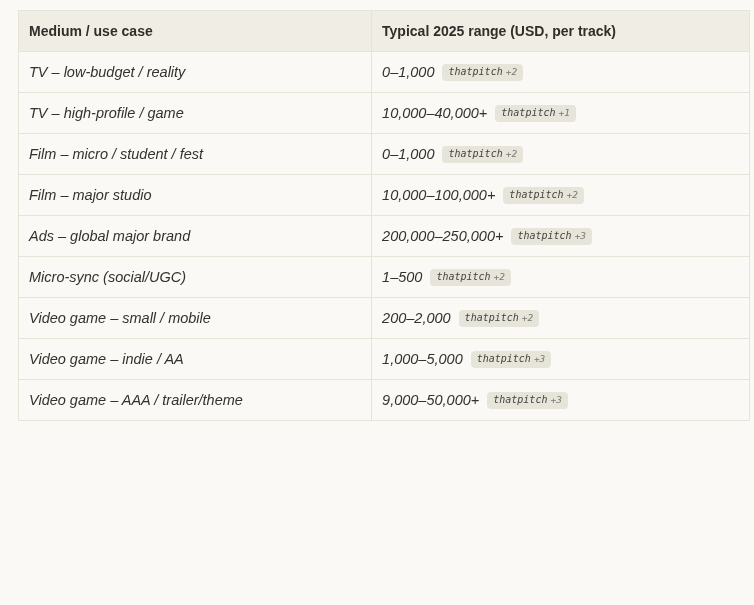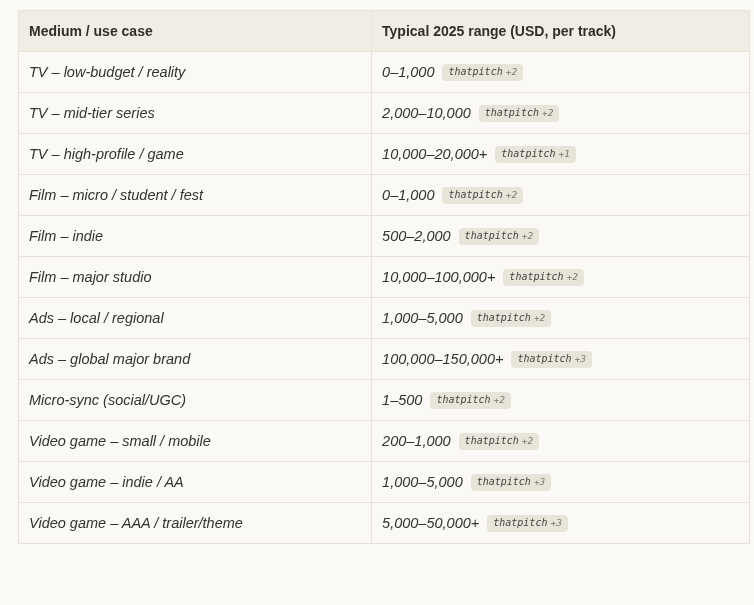--- a/index.html
+++ b/index.html
@@ -78,93 +78,75 @@
     </thead>
     <tbody>
 
       <tr>
         <td>TV – low-budget / reality</td>
         <td class="range-cell">
           <span class="range-text">0–1,000</span><span class="chip"><span>thatpitch</span><span class="count">+2</span></span>
         </td>
       </tr>
 
-      <tr>
-        <td>TV – mid-tier series</td>
-        <td class="range-cell">
-          <span class="range-text">2,000–10,000</span><span class="chip"><span>thatpitch</span><span class="count">+2</span></span>
-        </td>
-      </tr>
 
       <tr>
         <td>TV – high-profile / game</td>
         <td class="range-cell">
-          <span class="range-text">10,000–20,000+</span><span class="chip"><span>thatpitch</span><span class="count">+1</span></span>
+          <span class="range-text">10,000–40,000+</span><span class="chip"><span>thatpitch</span><span class="count">+1</span></span>
         </td>
       </tr>
 
       <tr>
         <td>Film – micro / student / fest</td>
         <td class="range-cell">
           <span class="range-text">0–1,000</span><span class="chip"><span>thatpitch</span><span class="count">+2</span></span>
         </td>
       </tr>
 
-      <tr>
-        <td>Film – indie</td>
-        <td class="range-cell">
-          <span class="range-text">500–2,000</span><span class="chip"><span>thatpitch</span><span class="count">+2</span></span>
-        </td>
-      </tr>
 
       <tr>
         <td>Film – major studio</td>
         <td class="range-cell">
           <span class="range-text">10,000–100,000+</span><span class="chip"><span>thatpitch</span><span class="count">+2</span></span>
         </td>
       </tr>
 
-      <tr>
-        <td>Ads – local / regional</td>
-        <td class="range-cell">
-          <span class="range-text">1,000–5,000</span><span class="chip"><span>thatpitch</span><span class="count">+2</span></span>
-        </td>
-      </tr>
 
 
       <tr>
         <td>Ads – global major brand</td>
         <td class="range-cell">
-          <span class="range-text">100,000–150,000+</span><span class="chip"><span>thatpitch</span><span class="count">+3</span></span>
+          <span class="range-text">200,000–250,000+</span><span class="chip"><span>thatpitch</span><span class="count">+3</span></span>
         </td>
       </tr>
 
       <tr>
         <td>Micro-sync (social/UGC)</td>
         <td class="range-cell">
           <span class="range-text">1–500</span><span class="chip"><span>thatpitch</span><span class="count">+2</span></span>
         </td>
       </tr>
 
       <tr>
         <td>Video game – small / mobile</td>
         <td class="range-cell">
-          <span class="range-text">200–1,000</span><span class="chip"><span>thatpitch</span><span class="count">+2</span></span>
+          <span class="range-text">200–2,000</span><span class="chip"><span>thatpitch</span><span class="count">+2</span></span>
         </td>
       </tr>
 
       <tr>
         <td>Video game – indie / AA</td>
         <td class="range-cell">
           <span class="range-text">1,000–5,000</span><span class="chip"><span>thatpitch</span><span class="count">+3</span></span>
         </td>
       </tr>
 
       <tr>
         <td>Video game – AAA / trailer/theme</td>
         <td class="range-cell">
-          <span class="range-text">5,000–50,000+</span><span class="chip"><span>thatpitch</span><span class="count">+3</span></span>
+          <span class="range-text">9,000–50,000+</span><span class="chip"><span>thatpitch</span><span class="count">+3</span></span>
         </td>
       </tr>
 
     </tbody>
   </table>
 </div>
 
 </body></html>

